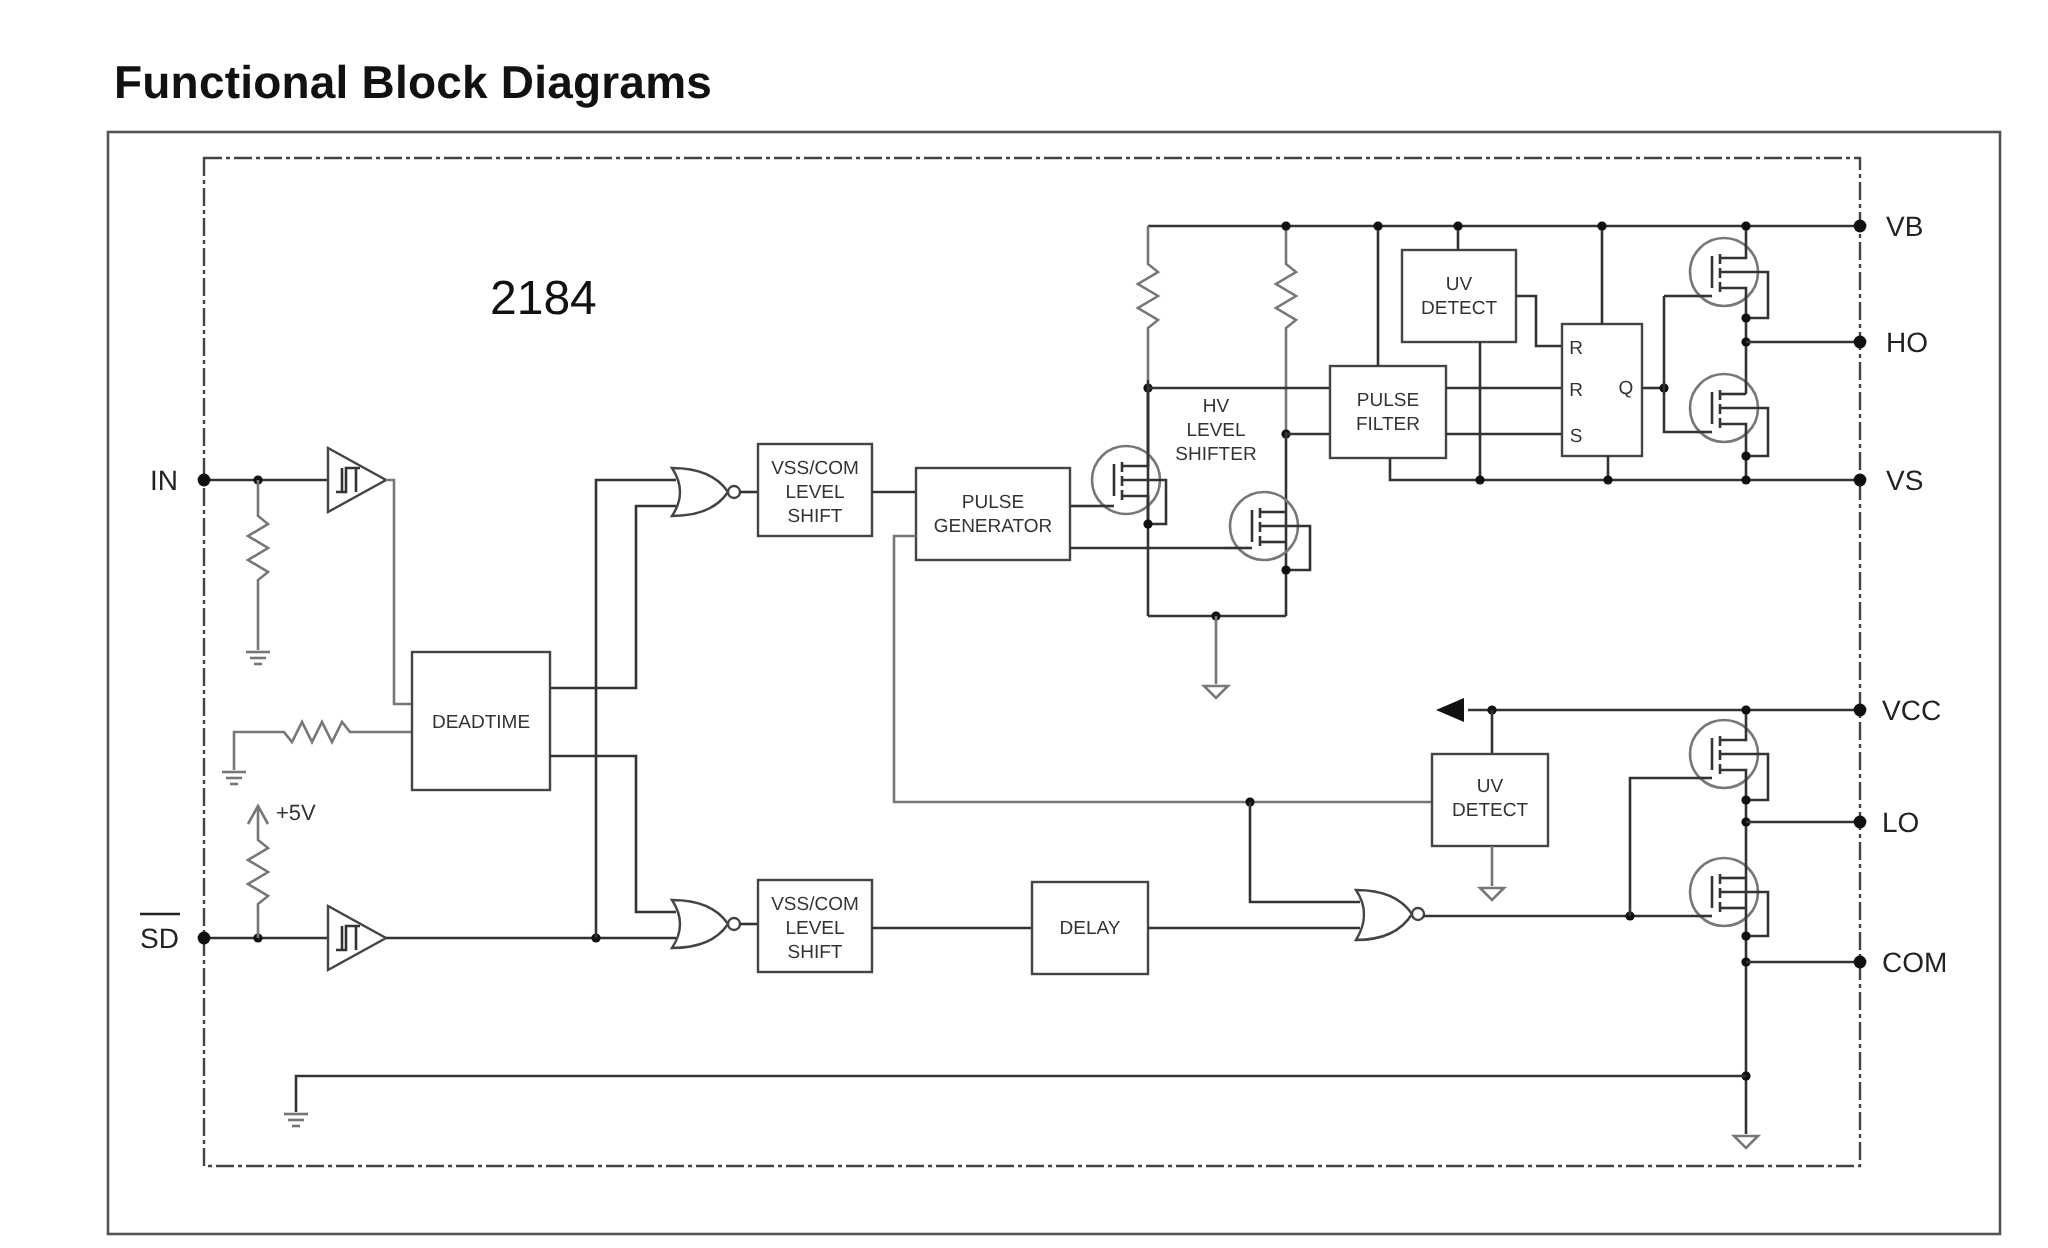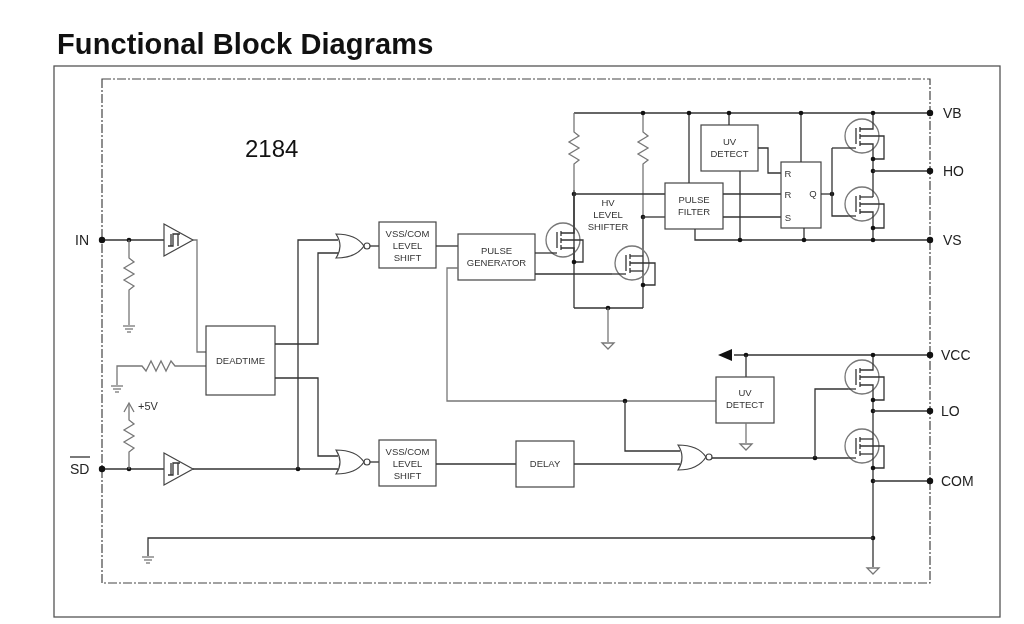--- a/index.html
+++ b/index.html
@@ -1,17 +1,17 @@
 <!DOCTYPE html>
 <html><head>
   <meta charset="utf-8">
   <style>
     html, body { margin: 0; padding: 0; background: #ffffff; }
     body { width: 1024px; height: 624px; position: relative; overflow: hidden; font-family: "Liberation Sans", sans-serif; }
-    .title { position: absolute; left: 57px; top: 28px; font-size: 29px; font-weight: bold; color: #111; letter-spacing: 0.1px; }
+    .title { position: absolute; left: 57px; top: 28px; font-size: 23px; font-weight: bold; color: #111; letter-spacing: 0.1px; }
     svg { position: absolute; left: 0; top: 0; }
     .w { stroke: #333; stroke-width: 1.3; fill: none; }
     .g { stroke: #777; stroke-width: 1.3; fill: none; }
     .blk { stroke: #444; stroke-width: 1.2; fill: #fff; }
     .btxt { font-family: "Liberation Sans", sans-serif; font-size: 9.5px; fill: #333; text-anchor: middle; }
     .pin { font-family: "Liberation Sans", sans-serif; font-size: 14px; fill: #222; }
     .dot { fill: #111; }
     .pdot { fill: #111; }
   </style>
 </head>

